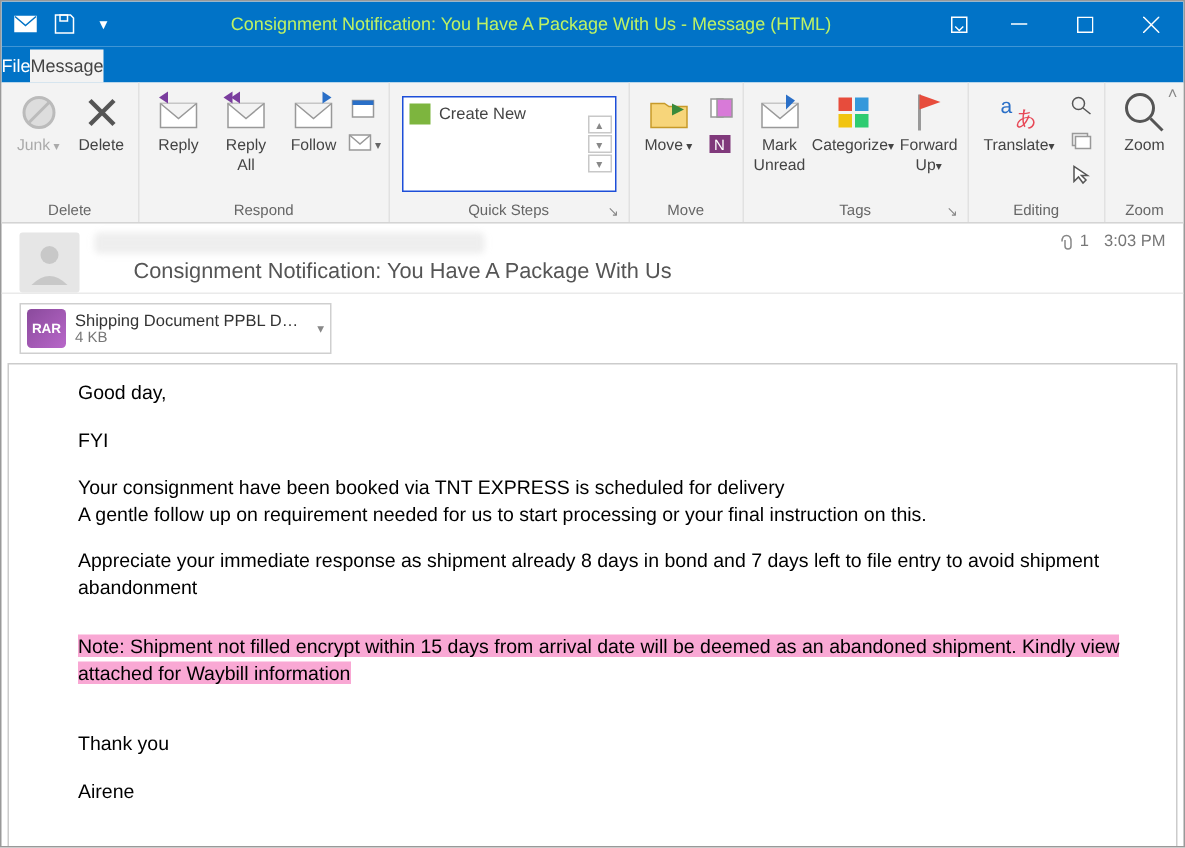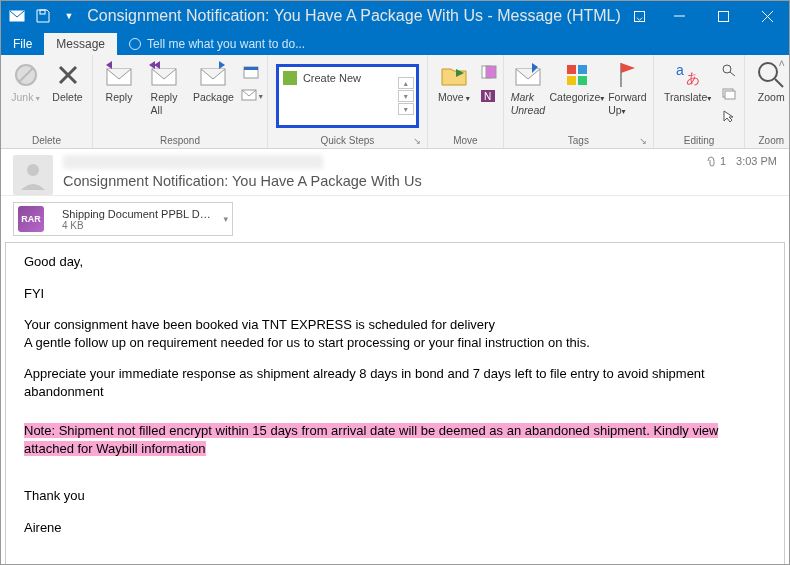--- a/index.html
+++ b/index.html
@@ -1,68 +1,68 @@
 <!DOCTYPE html>
 <html><head>
 <meta charset="utf-8">
 <style>
 * { margin: 0; padding: 0; box-sizing: border-box; font-family: "Segoe UI", Arial, sans-serif; }
 body { background: #fff; width: 790px; height: 565px; overflow: hidden; border: 1px solid #999; }
 
 .titlebar { height: 30px; background: #0173c7; color: #fff; display: flex; align-items: center; font-size: 12px; }
 .tb-left { display:flex; align-items:center; padding-left: 8px; gap: 10px;}
 .tb-icon { width:16px; height:16px; display:flex; align-items:center; justify-content:center;}
-.tb-title { flex: 1; text-align: center; color: #e5e5e5; font-size: 16px; overflow:hidden; white-space:nowrap;}
+.tb-title { flex: 1; text-align: center; color: #bef264; font-size: 12px; overflow:hidden; white-space:nowrap;}
 .tb-right { display:flex; align-items:center; }
 .tb-btn { width: 44px; height: 30px; display:flex; align-items:center; justify-content:center; color:#fff; }
 .tb-sq { width:11px; height:11px; border:1px solid #fff; margin-right:16px;}
 
 .menubar { height: 24px; background: #0173c7; display:flex; align-items:flex-end; }
-.menu-item { color: #fff; font-size: 12px; padding: 4px 12px; }
+.menu-item { color: #fff; font-size: 12px; padding: 4px 0; }
 .menu-item.active { background: #f3f3f3; color: #444; }
 .menu-tell { color: #cde6f7; font-size: 12px; padding: 4px 12px; display:flex; align-items:center; gap:6px;}
 .bulb{width:12px;height:12px;border:1px solid #cde6f7;border-radius:50%;}
 
 .ribbon { height: 94px; background: #f3f3f3; border-bottom: 1px solid #d4d4d4; display:flex; position:relative;}
 .ribbon-group { display:flex; flex-direction: column; border-right: 1px solid #e1e1e1; padding: 2px 4px 0 4px; }
 .rg-content { flex:1; display:flex; align-items:flex-start; gap:1px;}
 .rg-label { text-align:center; font-size: 10px; color: #666; padding-bottom: 2px; position:relative;}
 .rg-launcher { position:absolute; right:2px; bottom:2px; font-size:9px; color:#888;}
 .r-btn { display:flex; flex-direction:column; align-items:center; justify-content:flex-start; padding: 2px 6px; min-width:40px; }
 .r-btn .ico { width:32px; height:32px; display:flex; align-items:center; justify-content:center; margin-bottom:0px;}
-.r-btn .lbl { font-size: 10.5px; color:#444; text-align:left; line-height:1.2; }
+.r-btn .lbl { font-size: 10.5px; color:#444; text-align:center; line-height:1.2; }
 .r-btn.disabled .lbl{ color:#aaa;}
 .r-btn.disabled .ico svg *{ stroke:#bbb; fill:#ddd;}
 .r-small-btn{ width:22px; height:22px; display:flex; align-items:center; justify-content:center;}
 
 .quicksteps{ flex:1; display:flex; align-items:center; padding:4px;}
-.qs-box{ flex:1; height:64px; border:3px solid #1d4ed8; background:#fff; display:flex; align-items:flex-start; padding:4px; position:relative;}
+.qs-box{ flex:1; height:64px; border:1px solid #1d4ed8; background:#fff; display:flex; align-items:flex-start; padding:4px; position:relative;}
 .qs-new{font-size:11px; color:#444; display:flex; align-items:center; gap:6px;}
 .qs-green{width:14px;height:14px;background:#7db53e;display:inline-block;}
 .qs-dd{position:absolute; right:2px; top:50%; transform:translateY(-50%); width:16px; display:flex; flex-direction:column; gap:1px;}
 .qs-dd span{height:12px; border:1px solid #c8c8c8; display:flex; align-items:center; justify-content:center; font-size:8px; color:#888;}
 
 .header-row{padding:6px 12px 0 12px; display:flex; align-items:flex-start; gap:10px; border-bottom:1px solid #eaeaea;}
 .avatar{width:40px; height:40px; background:#e6e6e6; border-radius:2px; display:flex; align-items:center; justify-content:center;}
 .avatar svg{width:34px;height:34px;}
 .hdr-txt{flex:1;}
 .hdr-from{height:14px; width:260px; background:#eee; border-radius:3px; filter:blur(2px); margin-bottom:4px;}
-.hdr-subj{font-size:14.5px; color:#555;}
+.hdr-subj{font-size:14.5px; color:#555;margin-left:26px;}
 .hdr-meta{text-align:right; color:#777; font-size:11px; display:flex; gap:10px; align-items:center;}
 
 .attach-row{padding:6px 12px; display:flex; gap:6px;}
-.attach{border:1px solid #cfcfcf; background:#fff; padding:3px 20px 3px 4px; display:flex; align-items:center; gap:18px; position:relative; max-width:240px;}
+.attach{border:1px solid #cfcfcf; background:#fff; padding:3px 20px 3px 4px; display:flex; align-items:center; gap:6px; position:relative; max-width:240px;}
 .attach-ico{width:26px;height:26px; background:linear-gradient(135deg,#8a4a9c,#b867c9); border-radius:3px; display:flex; align-items:center; justify-content:center;}
 .attach-ico span{color:#fff; font-size:9px; font-weight:bold;}
 .attach .t1{font-size:11px; color:#333; white-space:nowrap; overflow:hidden; text-overflow:ellipsis; max-width:150px;}
 .attach .t2{font-size:10px; color:#777;}
 .attach .dd{position:absolute; right:4px; top:50%; transform:translateY(-50%); font-size:9px; color:#888;}
 
 .body-area{position:relative; padding: 10px 18px 10px 18px; font-family:"Times New Roman", serif; font-size:13px; color:#000; height: 362px; overflow-y:auto; border: 1px solid #ccc; margin:0 4px;}
-.body-area p{margin-bottom:14px; line-height:1.35;}
+.body-area p{margin-bottom:14px; line-height:1.35;margin-left:28px;}
 .highlight{background:#f9a8d4;}
 
 
 .env-body{fill:#fff; stroke:#999; stroke-width:1;}
 .env-flap{fill:#f3f3f3; stroke:#999;}
 .arrow-bl{fill:#2a6fc7;}
 .arrow-pr{fill:#7a3d9e;}
 </style>
 </head>
 <body>
@@ -105,24 +105,20 @@
           <line x1="0" y1="0" x2="11" y2="11" stroke="#fff"></line>
           <line x1="11" y1="0" x2="0" y2="11" stroke="#fff"></line>
         </svg>
       </div>
   </div>
 </div>
 
 <div class="menubar">
   <div class="menu-item">File</div>
   <div class="menu-item active">Message</div>
-  <div class="menu-tell">
-    <span class="bulb"></span>
-    <span>Tell me what you want to do...</span>
-  </div>
 </div>
 
 <div class="ribbon">
 
   <div class="ribbon-group" style="width:92px;">
     <div class="rg-content">
       <div class="r-btn disabled" style="min-width:32px;">
         <div class="ico">
             <svg viewBox="0 0 32 32">
               <circle cx="16" cy="16" r="10" fill="none" stroke="#bbb" stroke-width="2"></circle>
@@ -169,21 +165,21 @@
 All</div>
       </div>
       <div class="r-btn">
         <div class="ico">
             <svg viewBox="0 0 32 32">
               <rect x="4" y="10" width="24" height="16" class="env-body"></rect>
               <path d="M4 10 L16 20 L28 10" class="env-flap"></path>
               <path d="M22 2 L28 6 L22 10 Z" class="arrow-bl"></path>
             </svg>
           </div>
-        <div class="lbl">Package</div>
+        <div class="lbl">Follow</div>
       </div>
       <div style="display:flex; flex-direction:column; gap:2px; padding-top:4px;">
         <div class="r-small-btn">
             <svg width="18" height="16" viewBox="0 0 18 16">
               <rect x="1" y="3" width="14" height="11" fill="#fff" stroke="#999"></rect>
               <rect x="1" y="3" width="14" height="3" fill="#2a6fc7"></rect>
             </svg>
           </div>
         <div class="r-small-btn">
             <svg width="18" height="16" viewBox="0 0 18 16">
@@ -246,21 +242,21 @@
   <div class="ribbon-group" style="width:150px;">
     <div class="rg-content">
       <div class="r-btn">
         <div class="ico">
             <svg viewBox="0 0 32 32">
               <rect x="4" y="10" width="24" height="16" class="env-body"></rect>
               <path d="M4 10 L16 20 L28 10" class="env-flap"></path>
               <path d="M20 14 L20 4 L26 8 Z" fill="#2a6fc7"></path>
             </svg>
           </div>
-        <div class="lbl" style="white-space:pre;font-style:italic;">Mark
+        <div class="lbl" style="white-space:pre;">Mark
 Unread</div>
       </div>
       <div class="r-btn">
         <div class="ico">
             <svg viewBox="0 0 32 32">
               <rect x="6" y="6" width="9" height="9" fill="#e74c3c"></rect>
               <rect x="17" y="6" width="9" height="9" fill="#3498db"></rect>
               <rect x="6" y="17" width="9" height="9" fill="#f1c40f"></rect>
               <rect x="17" y="17" width="9" height="9" fill="#2ecc71"></rect>
             </svg>

